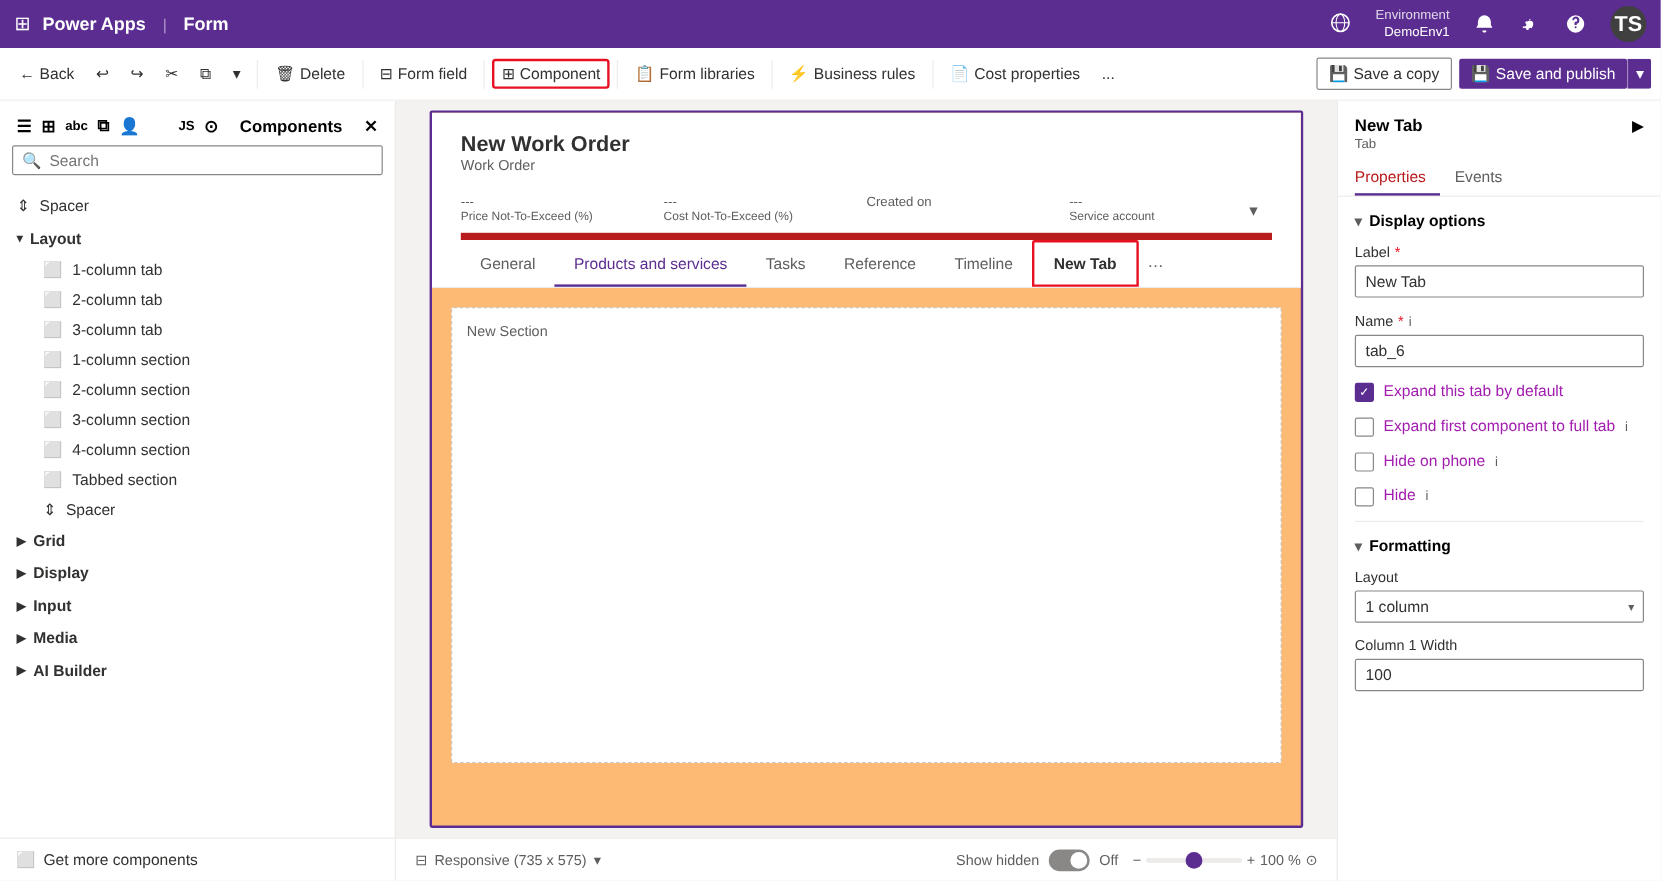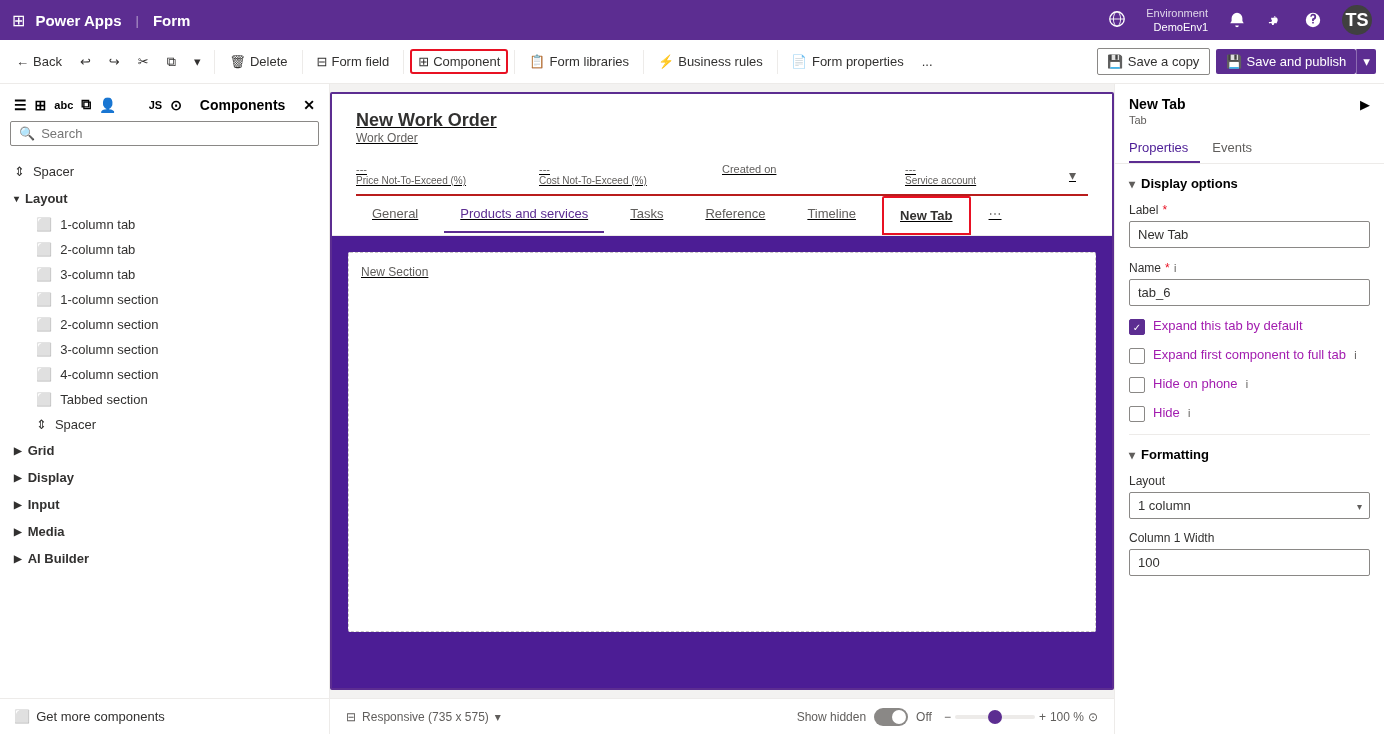--- a/index.html
+++ b/index.html
@@ -151,22 +151,22 @@
     .form-subtitle { font-size: 12px; color: #605e5c; margin-bottom: 10px; }
     .form-fields-row {
       display: flex; gap: 0; padding: 8px 0 4px;
     }
     .form-field-col {
       flex: 1; padding: 0 12px 0 0;
     }
     .form-field-label { font-size: 11px; color: #605e5c; }
     .form-field-value { font-size: 12px; color: #323130; }
     .form-tabs {
-      display: flex; align-items: flex-start; gap: 10px;
-      border-top: 2px solid #b91c1c; margin-top: 4px;
+      display: flex; align-items: flex-end; gap: 0;
+      border-top: 6px solid #b91c1c; margin-top: 4px;
     }
     .form-tab {
       padding: 10px 16px; cursor: pointer; color: #605e5c; font-size: 13px;
       border-bottom: 2px solid transparent; white-space: nowrap;
     }
     .form-tab.active { color: #5c2d91; border-bottom: 2px solid #5c2d91; font-weight: 500; }
     .form-tab.highlighted {
       border: 2px solid #e81123; border-radius: 2px 2px 0 0;
       color: #323130; font-weight: 600; border-bottom-color: #e81123;
     }
@@ -197,21 +197,21 @@
     }
     .right-panel-title { font-weight: 600; font-size: 14px; }
     .right-panel-subtitle { font-size: 11px; color: #605e5c; padding: 2px 14px 8px; }
     .right-panel-tabs {
       display: flex; border-bottom: 1px solid #edebe9; padding: 0 14px;
     }
     .right-panel-tab {
       padding: 6px 12px 6px 0; cursor: pointer; font-size: 13px; color: #605e5c;
       border-bottom: 2px solid transparent; margin-right: 12px;
     }
-    .right-panel-tab.active { color: #4c1d95; border-bottom: 2px solid #5c2d91; font-weight: 500; }
+    .right-panel-tab.active { color: #b91c1c; border-bottom: 2px solid #5c2d91; font-weight: 500; }
     .right-panel-body { flex: 1; overflow-y: auto; padding: 12px 14px; }
     .section-title {
       display: flex; align-items: center; gap: 6px;
       font-weight: 600; font-size: 13px; margin-bottom: 12px;
       cursor: pointer;
     }
     .section-chevron { font-size: 12px; color: #605e5c; }
     .field-label {
       font-size: 12px; color: #323130; margin-bottom: 4px; display: flex; align-items: center; gap: 4px;
     }
@@ -339,21 +339,21 @@
     <span>Form libraries</span>
   </button>
   <div class="toolbar-separator"></div>
   <button class="toolbar-btn">
     <span>⚡</span>
     <span>Business rules</span>
   </button>
   <div class="toolbar-separator"></div>
   <button class="toolbar-btn">
     <span>📄</span>
-    <span>Form properties</span>
+    <span>Cost properties</span>
   </button>
   <button class="toolbar-btn">...</button>
   <div class="toolbar-right">
     <button class="btn-save-copy">
       <span>💾</span>
       <span>Save a copy</span>
     </button>
     <div style="display:flex;align-items:stretch;">
       <button class="btn-save-publish">
         <span>💾</span>
@@ -456,21 +456,21 @@
       </div>
     </div>
 
     <div class="sidebar-footer">
       <span>⬜</span>
       <span>Get more components</span>
     </div>
   </div>
 
   <div class="form-canvas">
-    <div style="margin: 8px 0; border: 2px solid #5c2d91; border-radius: 2px; background: #4c1d95; flex: 1; text-decoration: underline;">
+    <div style="margin: 8px 28px; border: 2px solid #5c2d91; border-radius: 2px; background: #fdba74; flex: 1;">
       <div class="form-header">
         <div class="form-title">New Work Order</div>
         <div class="form-subtitle">Work Order</div>
         <div class="form-fields-row">
           <div class="form-field-col">
             <div class="form-field-label">---</div>
             <div class="form-field-value" style="font-size:10px;color:#605e5c;">Price Not-To-Exceed (%)</div>
           </div>
           <div class="form-field-col">
             <div class="form-field-label">---</div>

